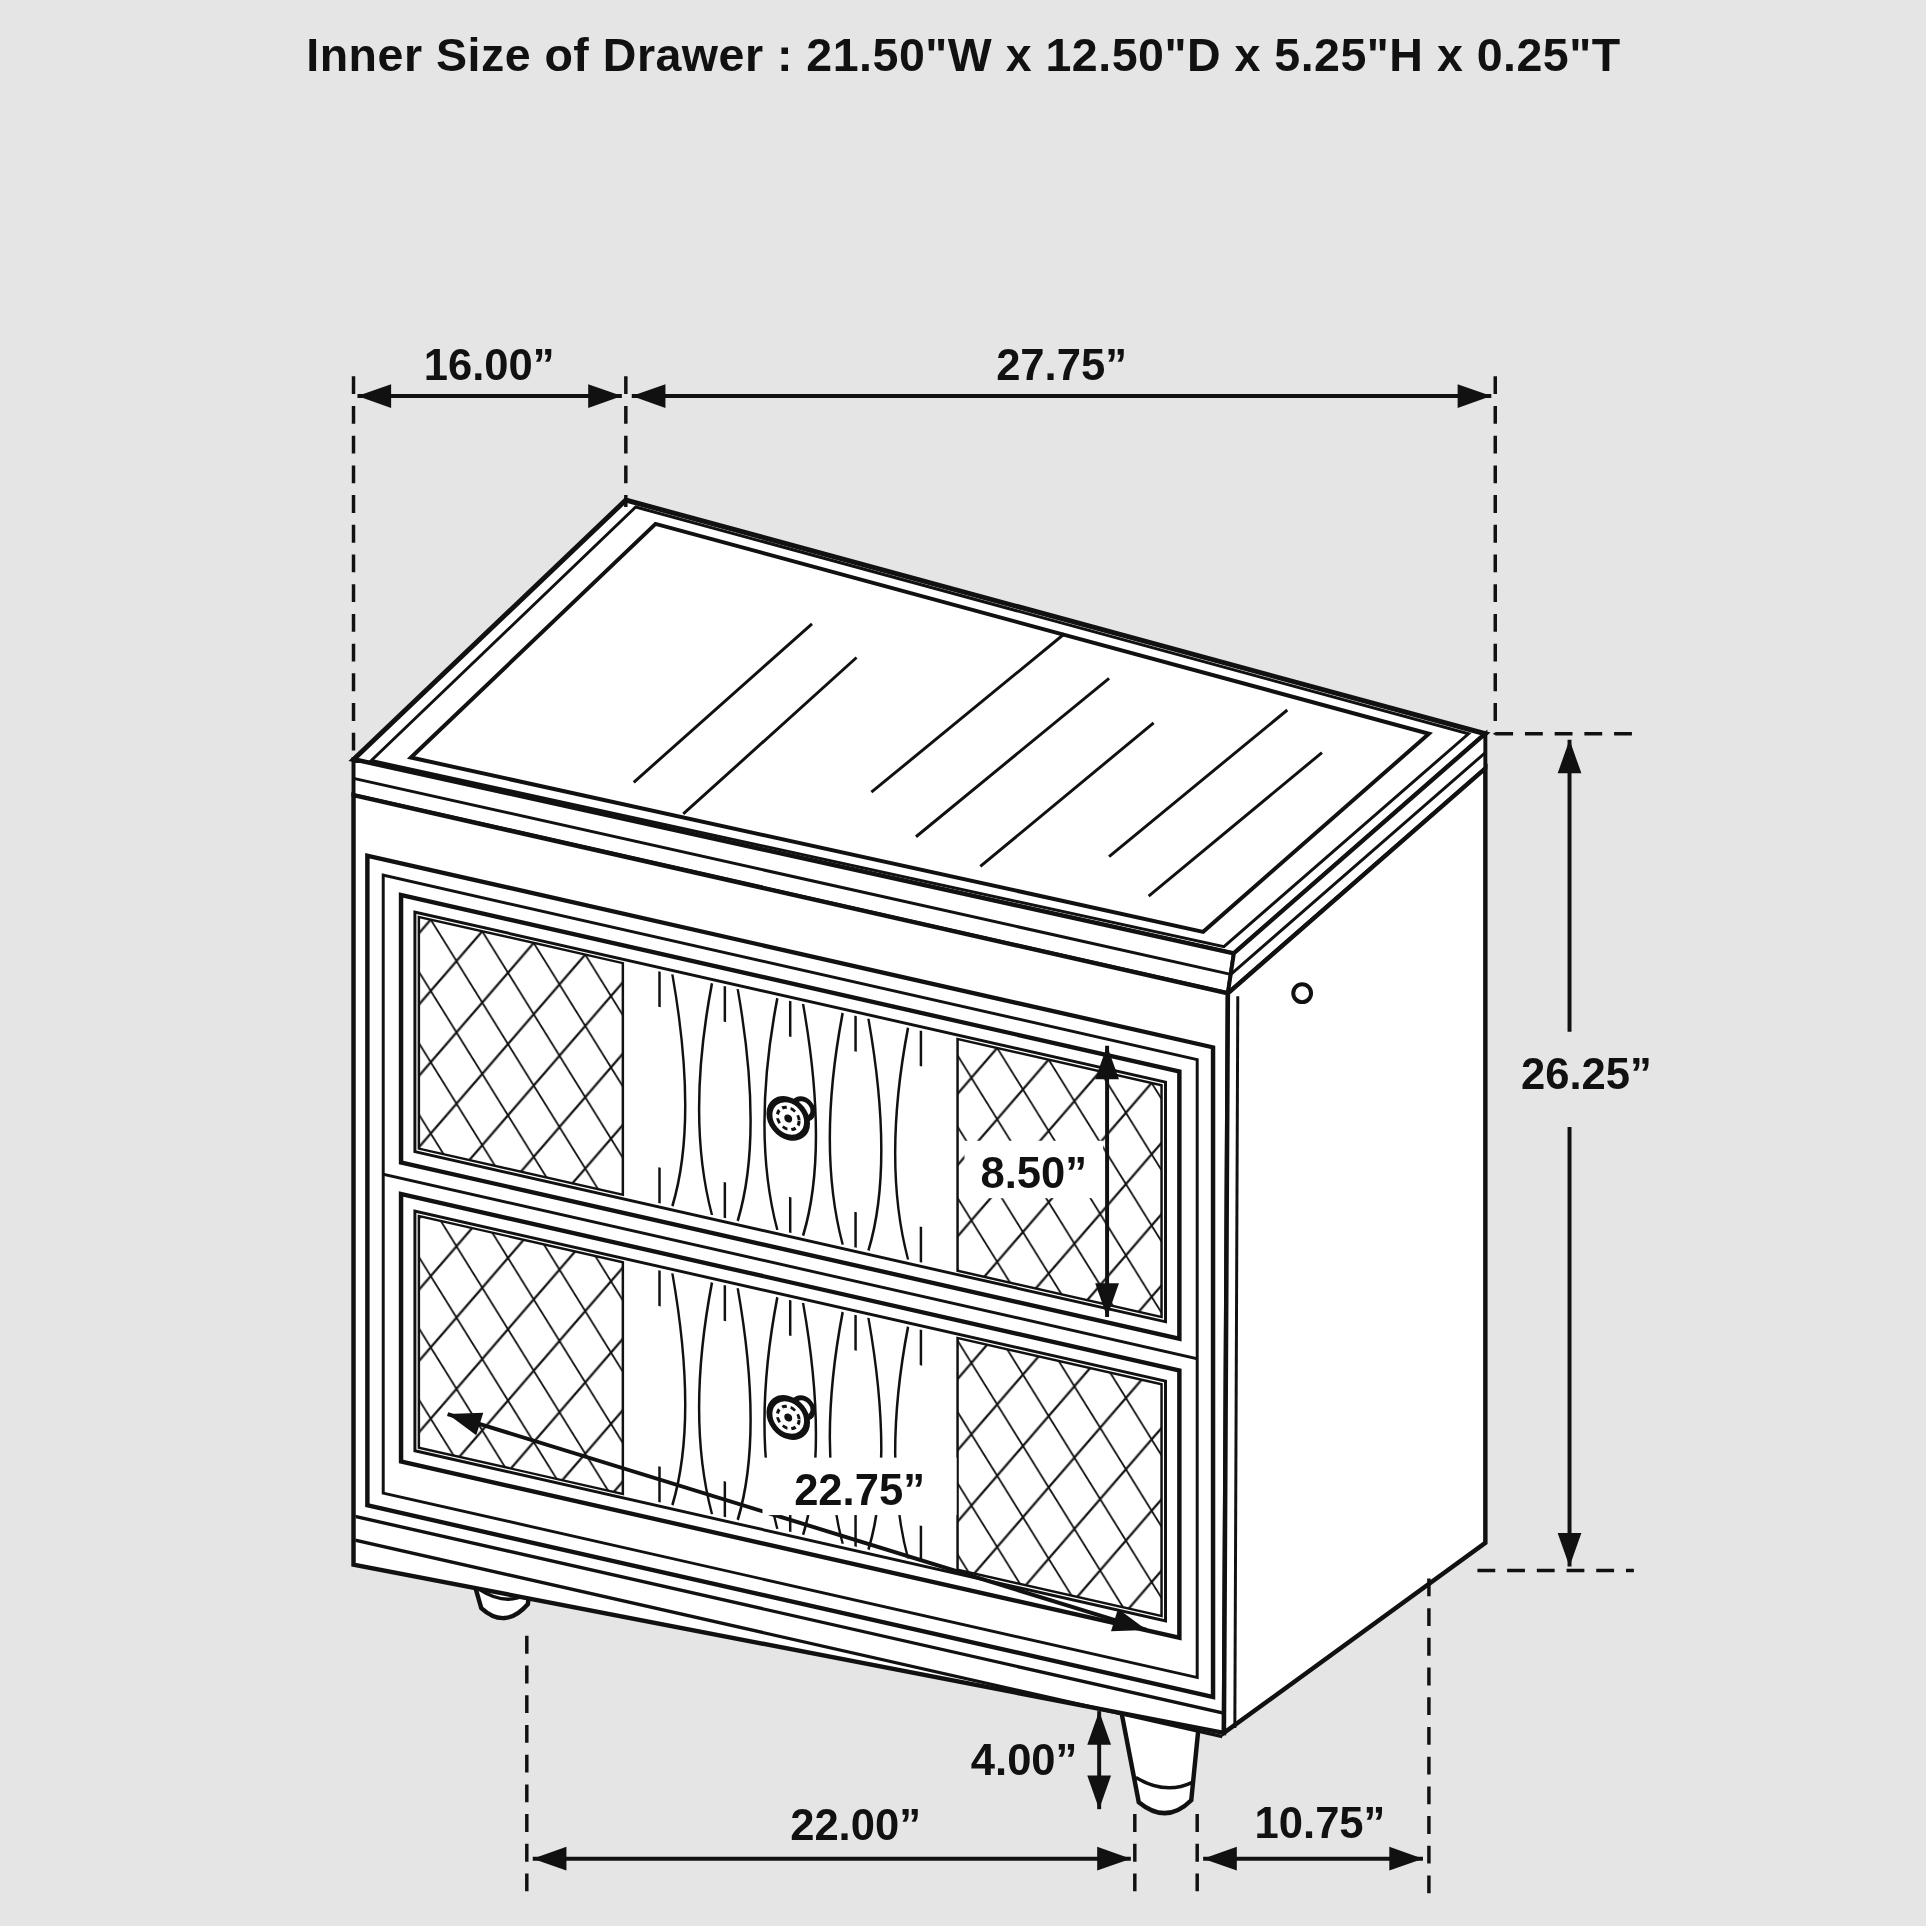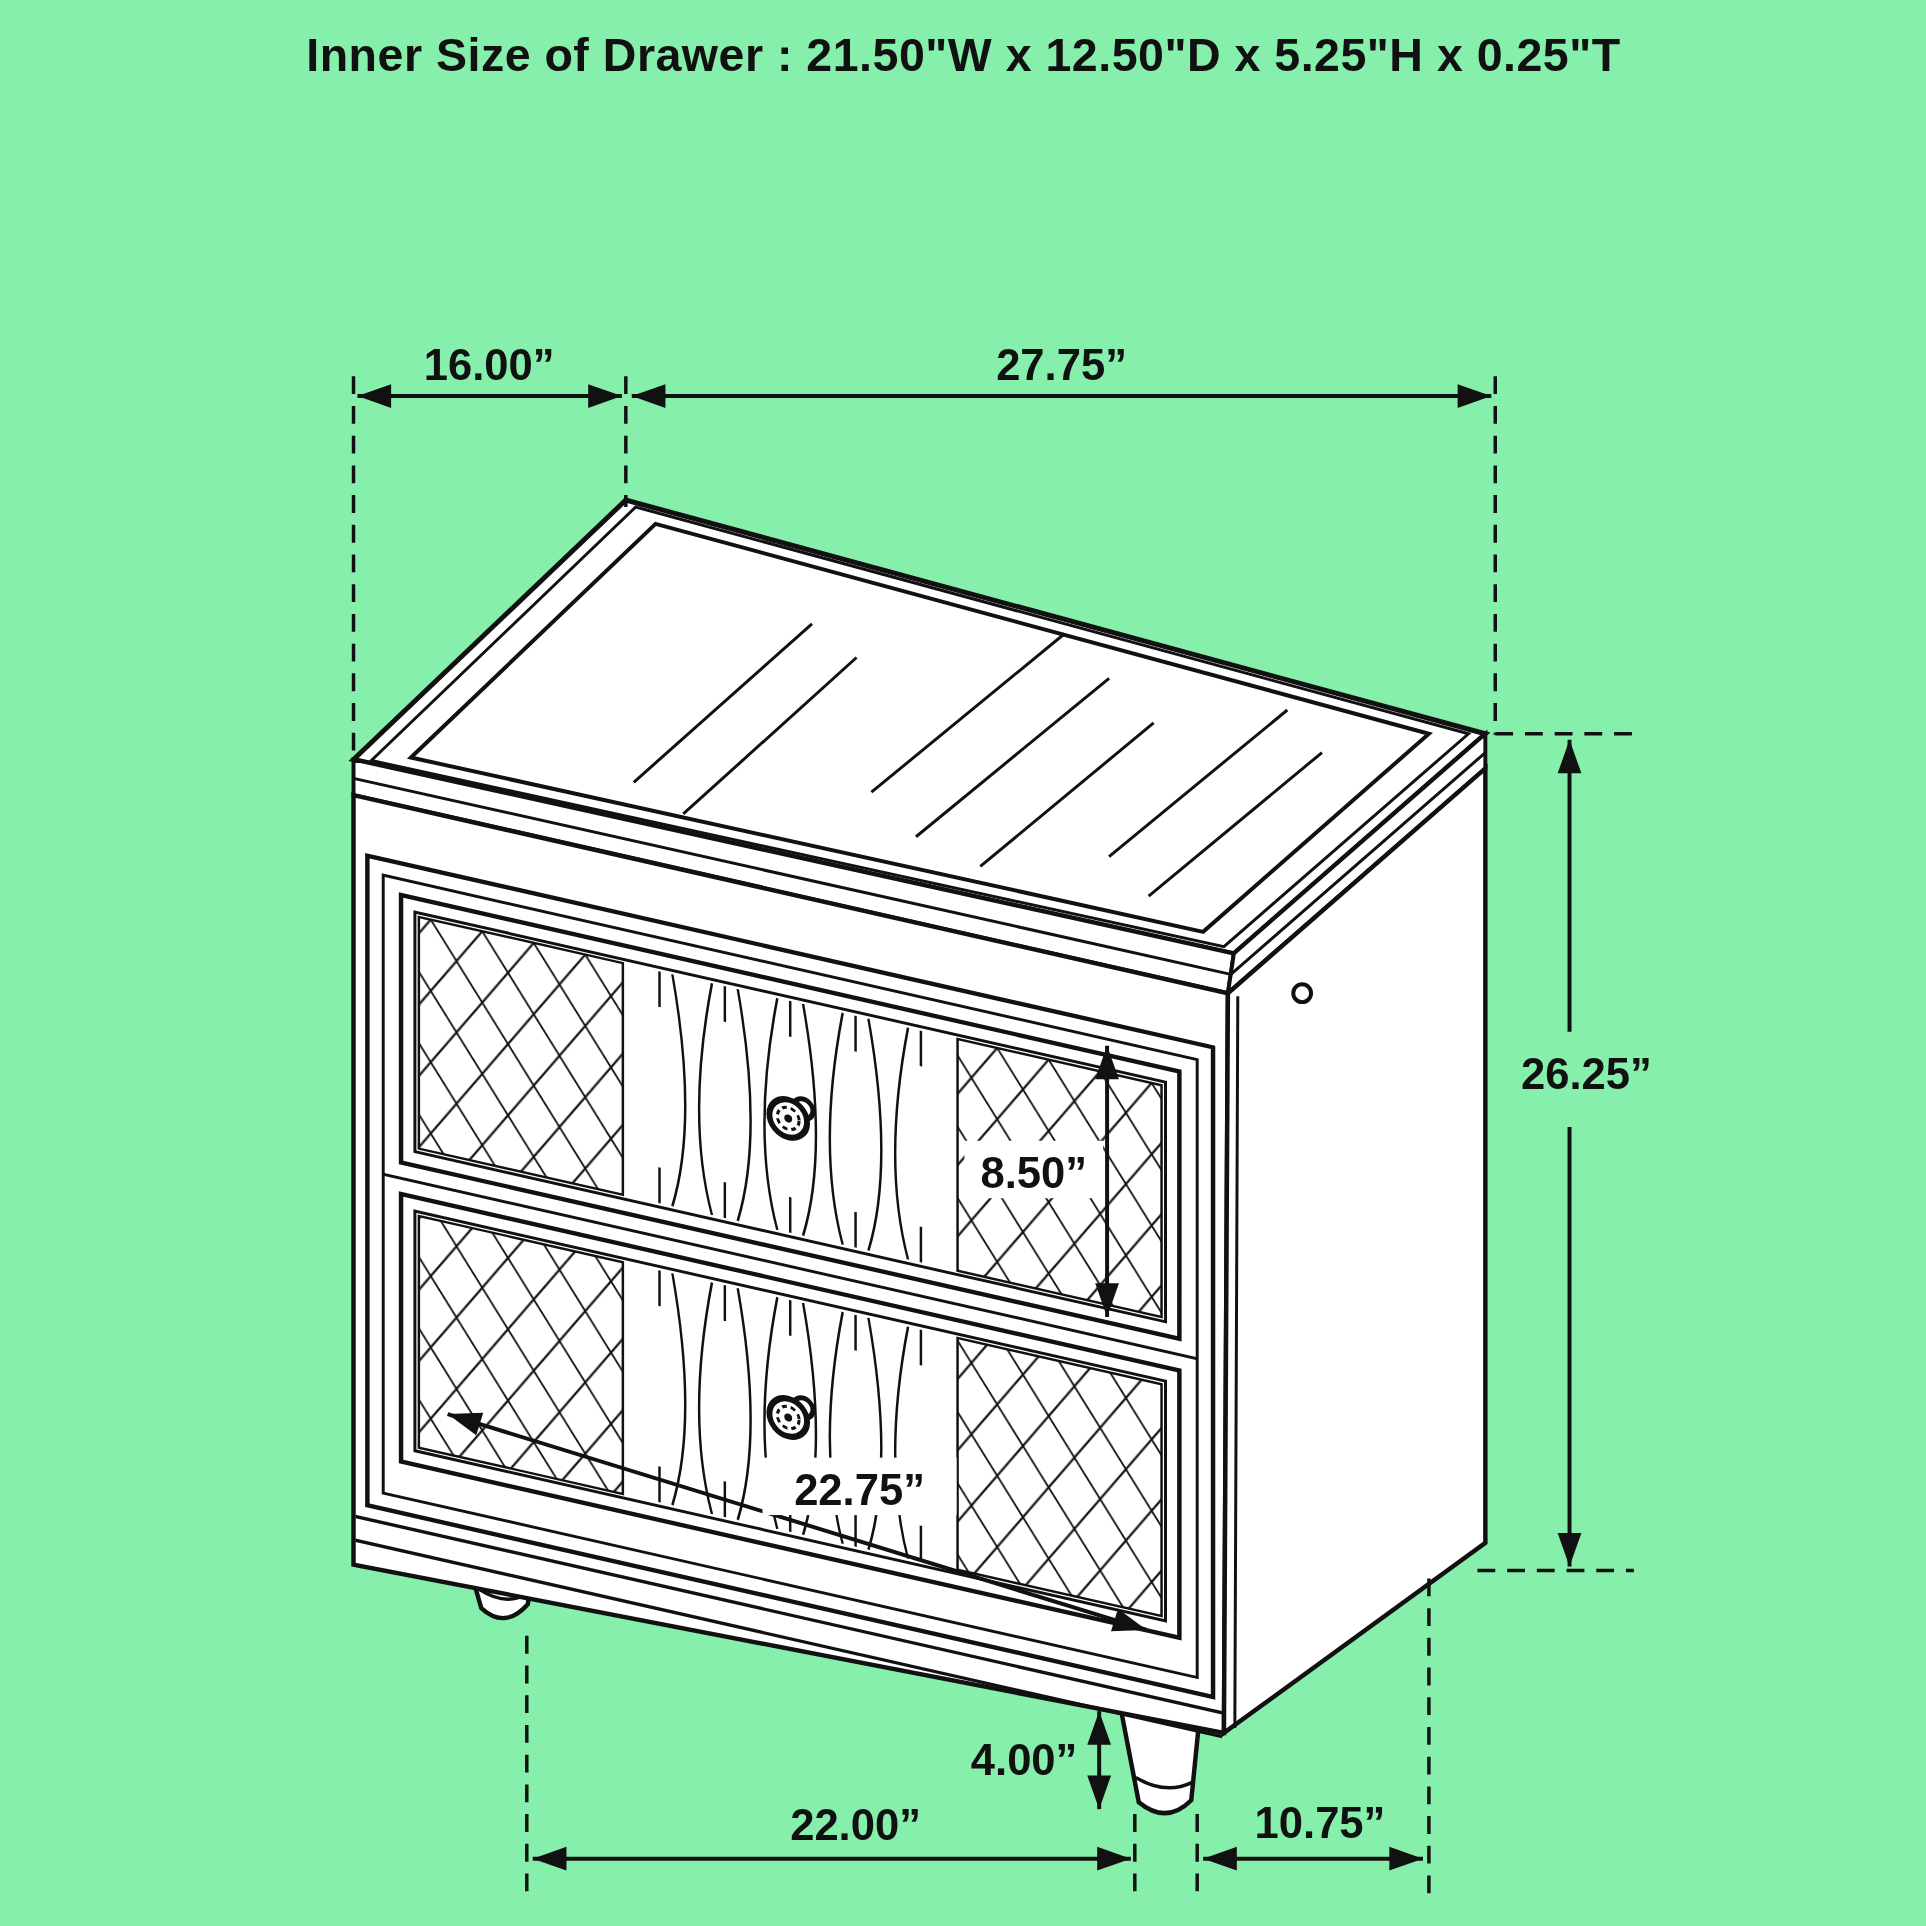--- a/index.html
+++ b/index.html
@@ -7,21 +7,21 @@
     padding: 0;
     background: #ffffff;
     width: 1927px;
     height: 1927px;
     overflow: hidden;
   }
   .stage {
     position: relative;
     width: 1927px;
     height: 1927px;
-    background: #86efac;
+    background: #e5e5e5;
   }
   svg { display: block; }
   svg text {
     font-family: "Liberation Sans", "DejaVu Sans", sans-serif;
     font-weight: bold;
     fill: #111111;
   }
   .title-text { font-size: 47px; letter-spacing: 0.5px; }
   .dim-text   { font-size: 44px; }
   .outline    { stroke: #111111; fill: none; }

